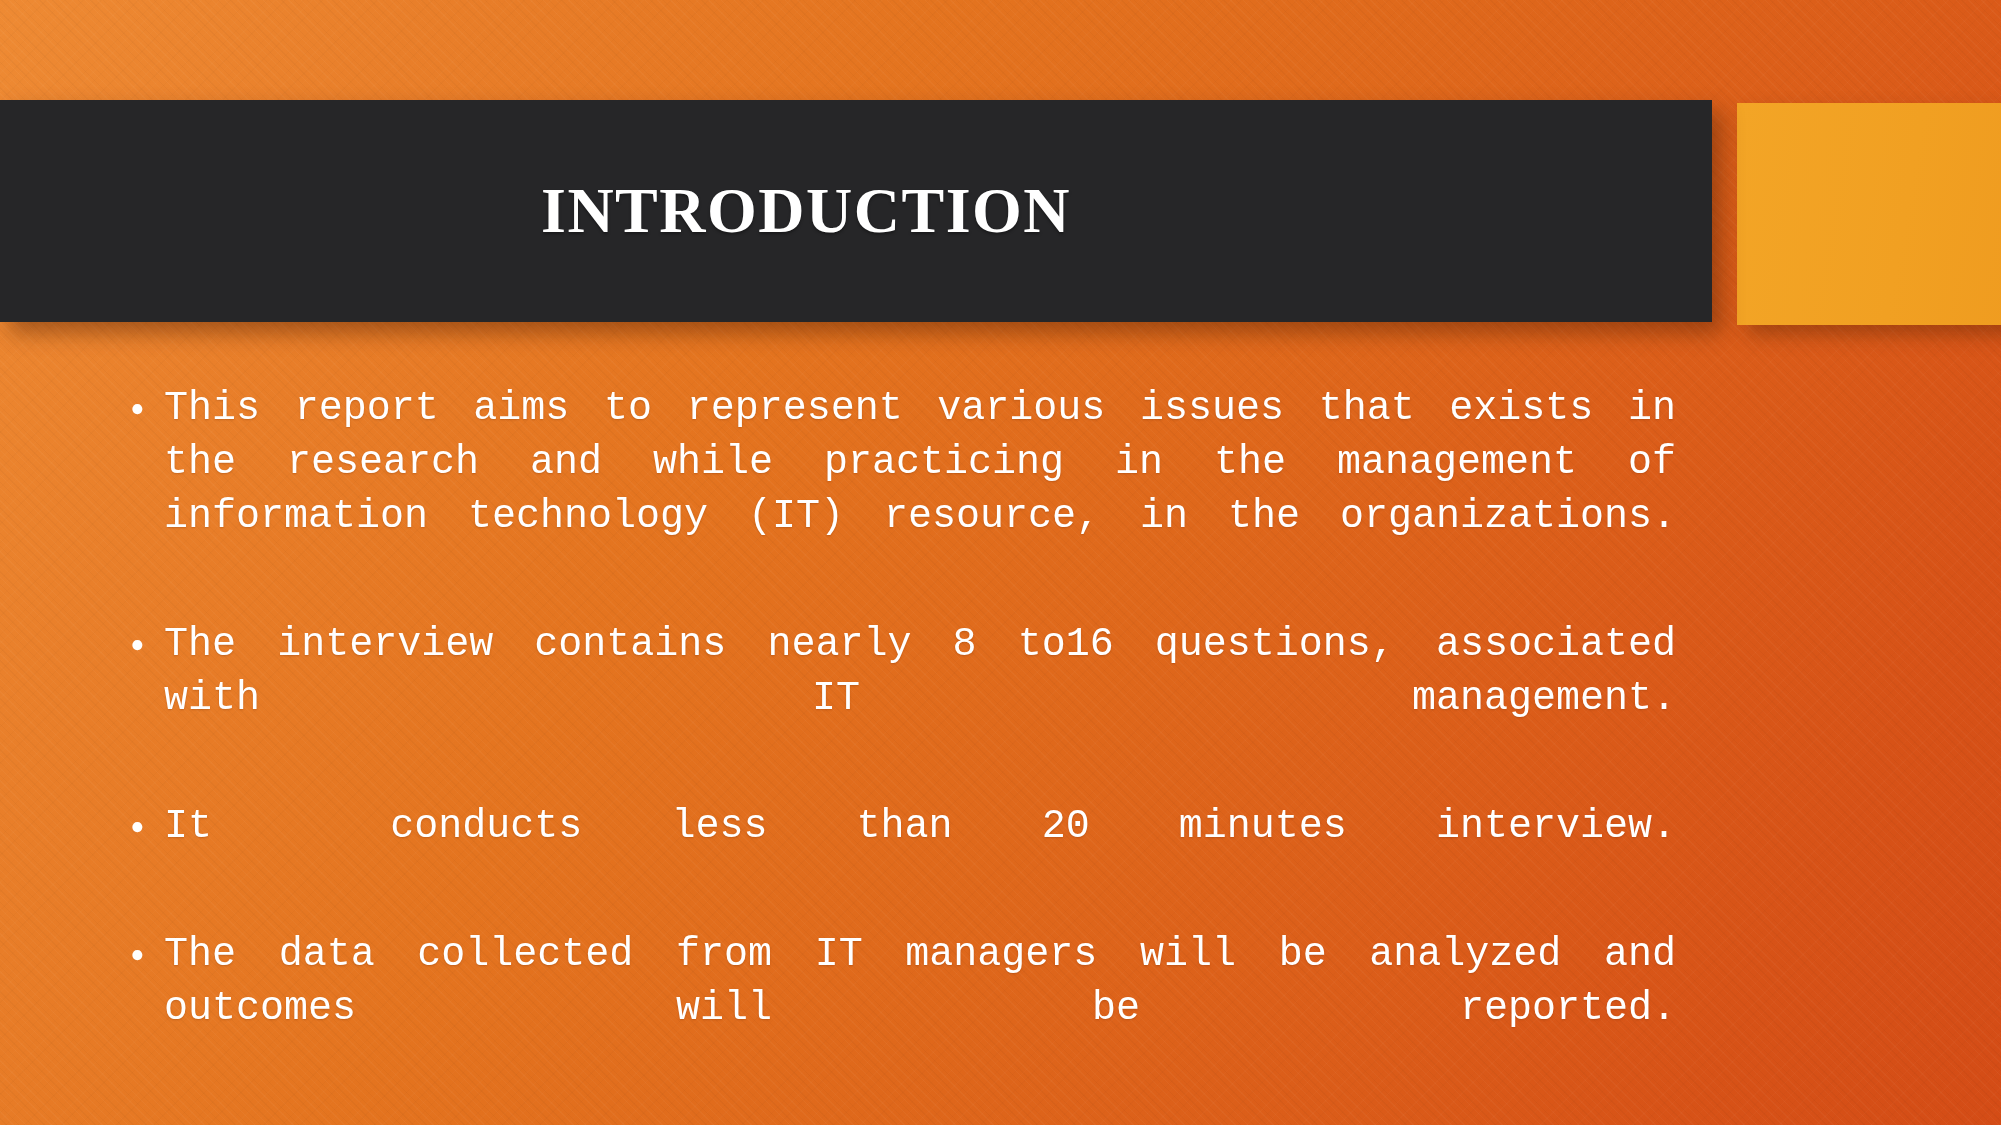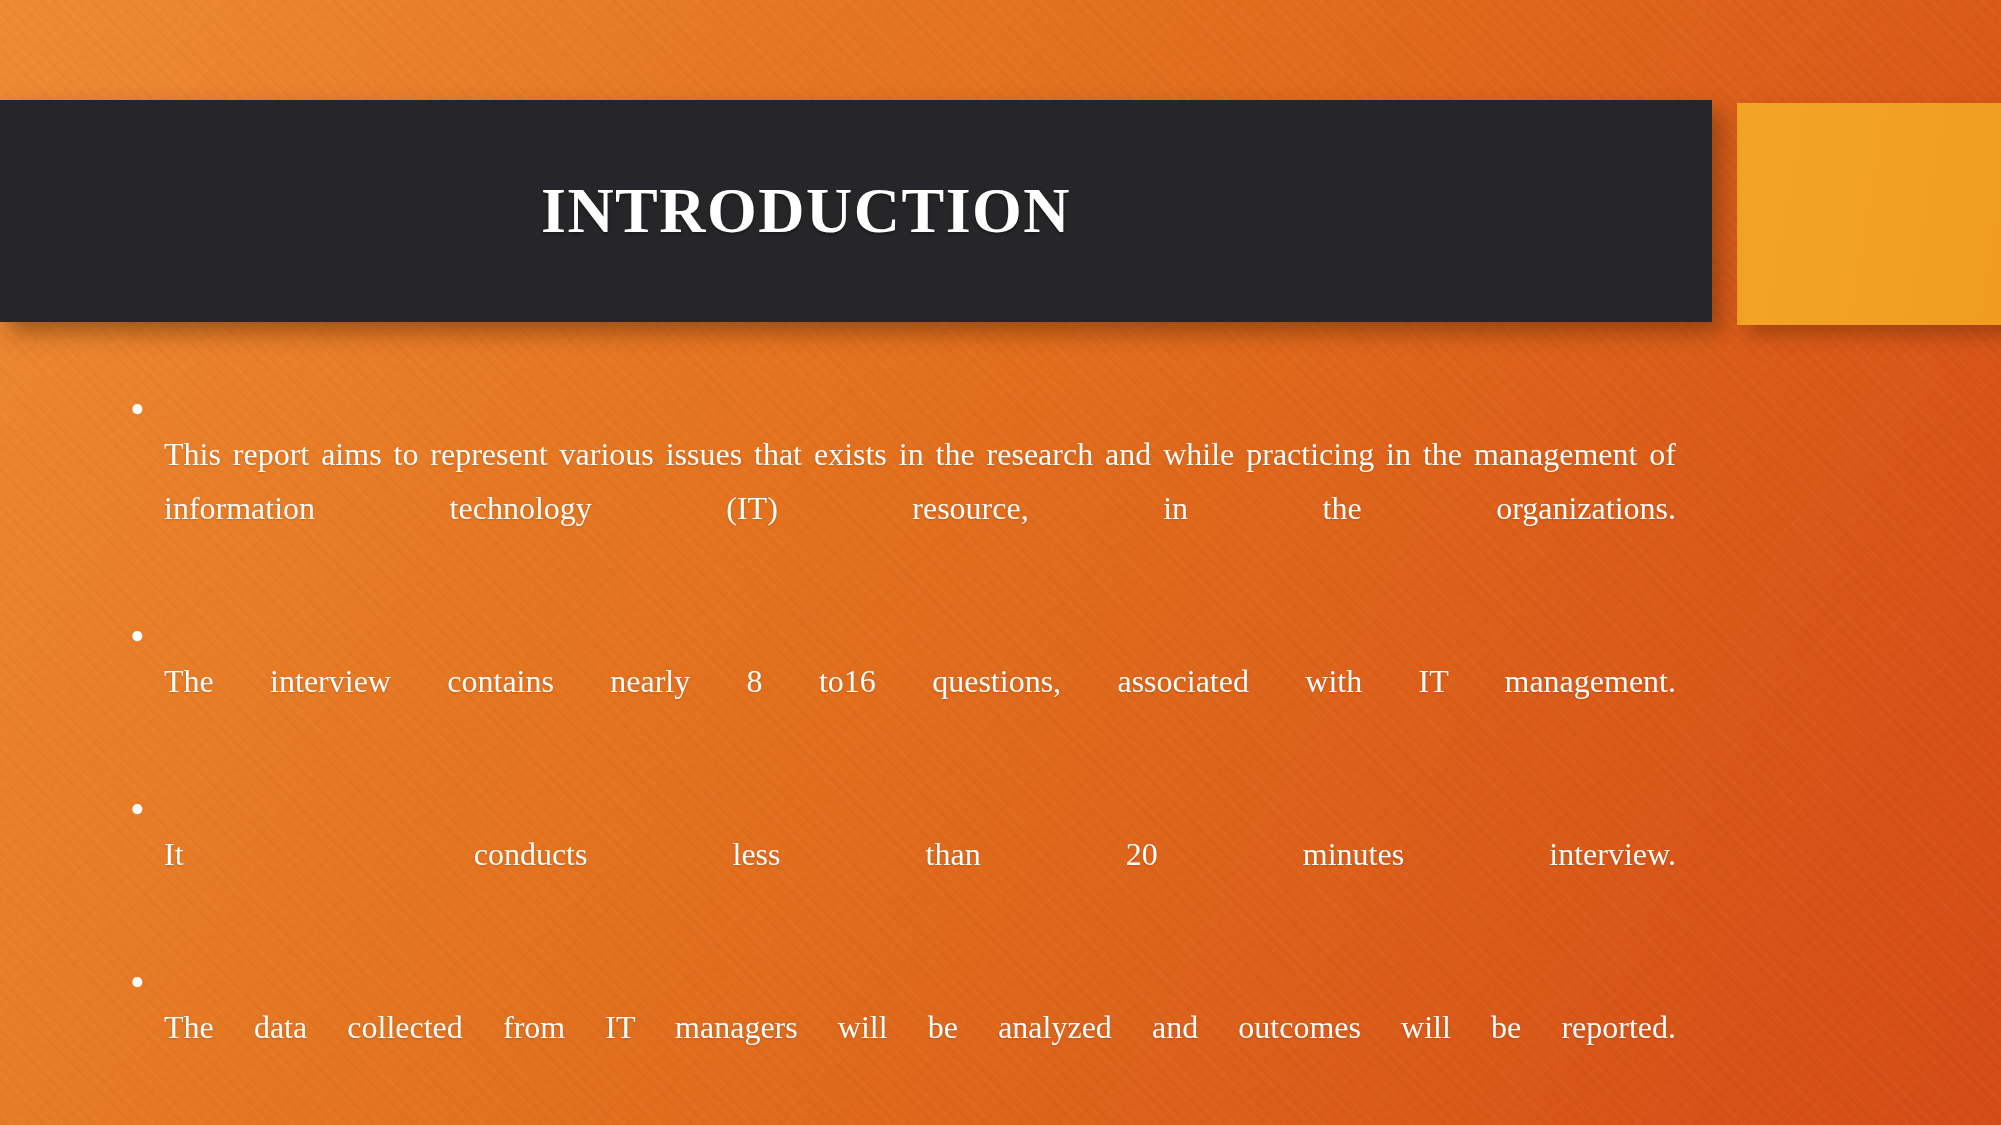--- a/index.html
+++ b/index.html
@@ -118,28 +118,27 @@
     font-size: 42px;
     line-height: 54px;
     text-align: left;
     padding-left: 2px;
     box-sizing: border-box;
   }
 
   .bullet-text {
     flex: 1 1 auto;
     color: #ffffff;
-    font-family: Liberation Serif, serif;
-    font-size: 32px;
+    font-family: Liberation Mono, monospace;
+    font-size: 40px;
     line-height: 54px;
     text-align: justify;
     text-justify: inter-word;
     white-space: pre-wrap;
     text-shadow: 0 1px 2px rgba(120, 45, 8, 0.30);
-    margin-top: 45px;
   }
 
   
   .bullet-text::after {
     content: "";
     display: inline-block;
     width: 100%;
   }
 </style>
 </head>

